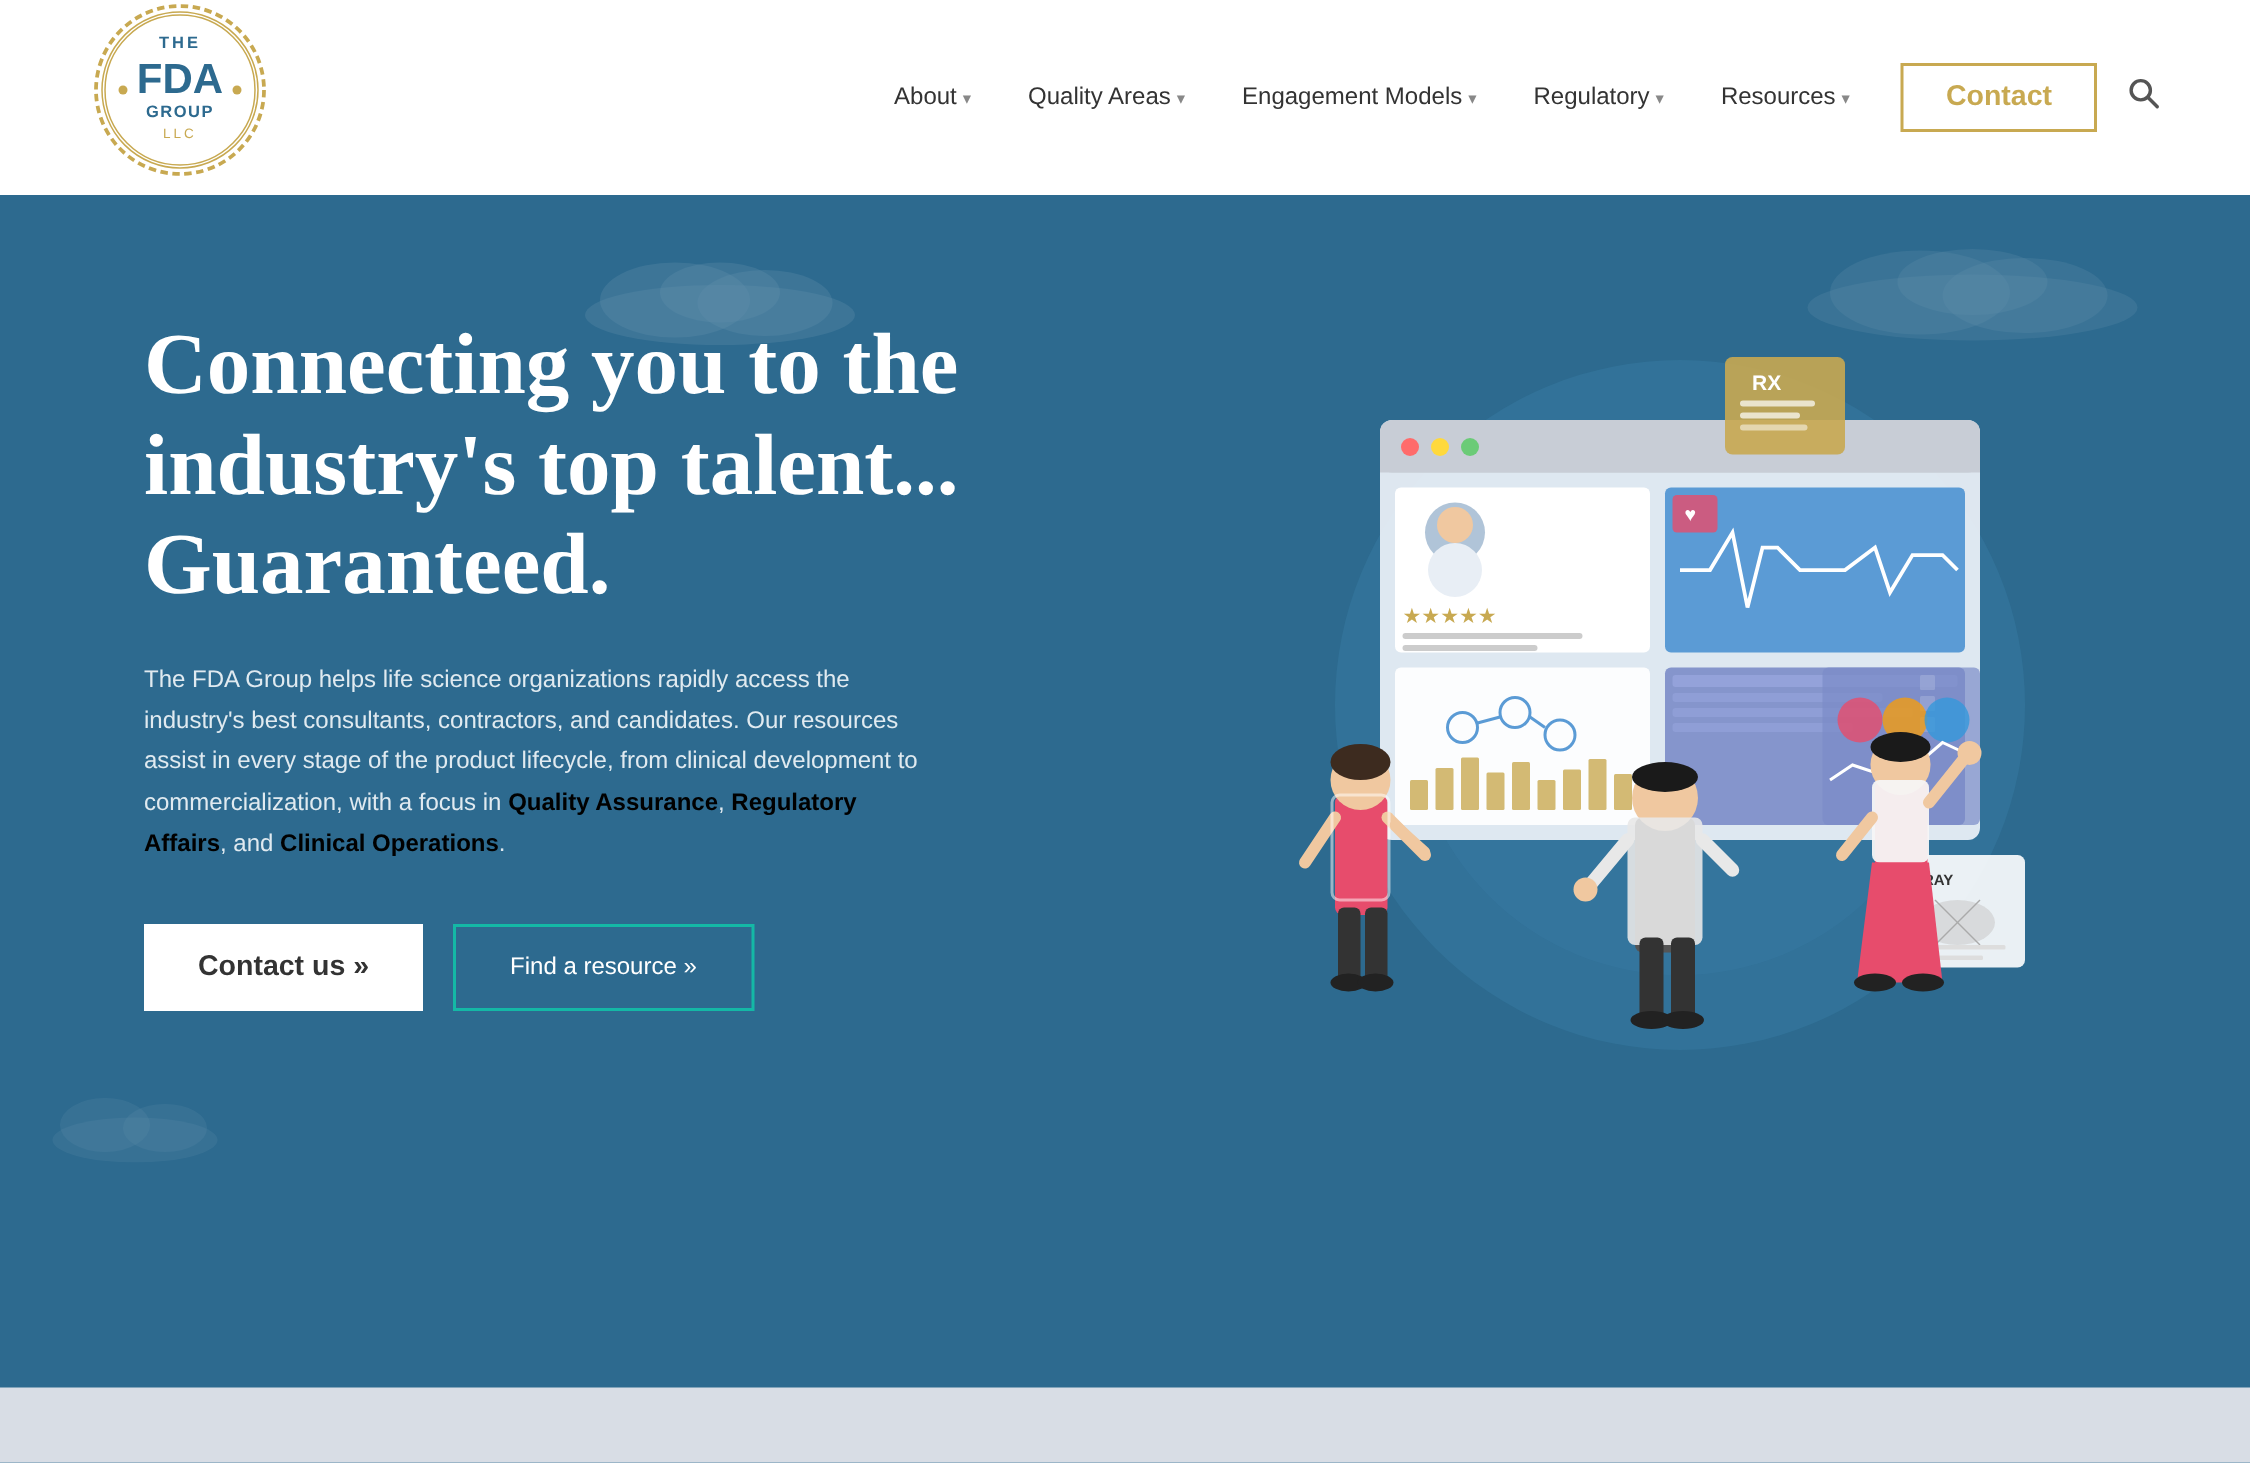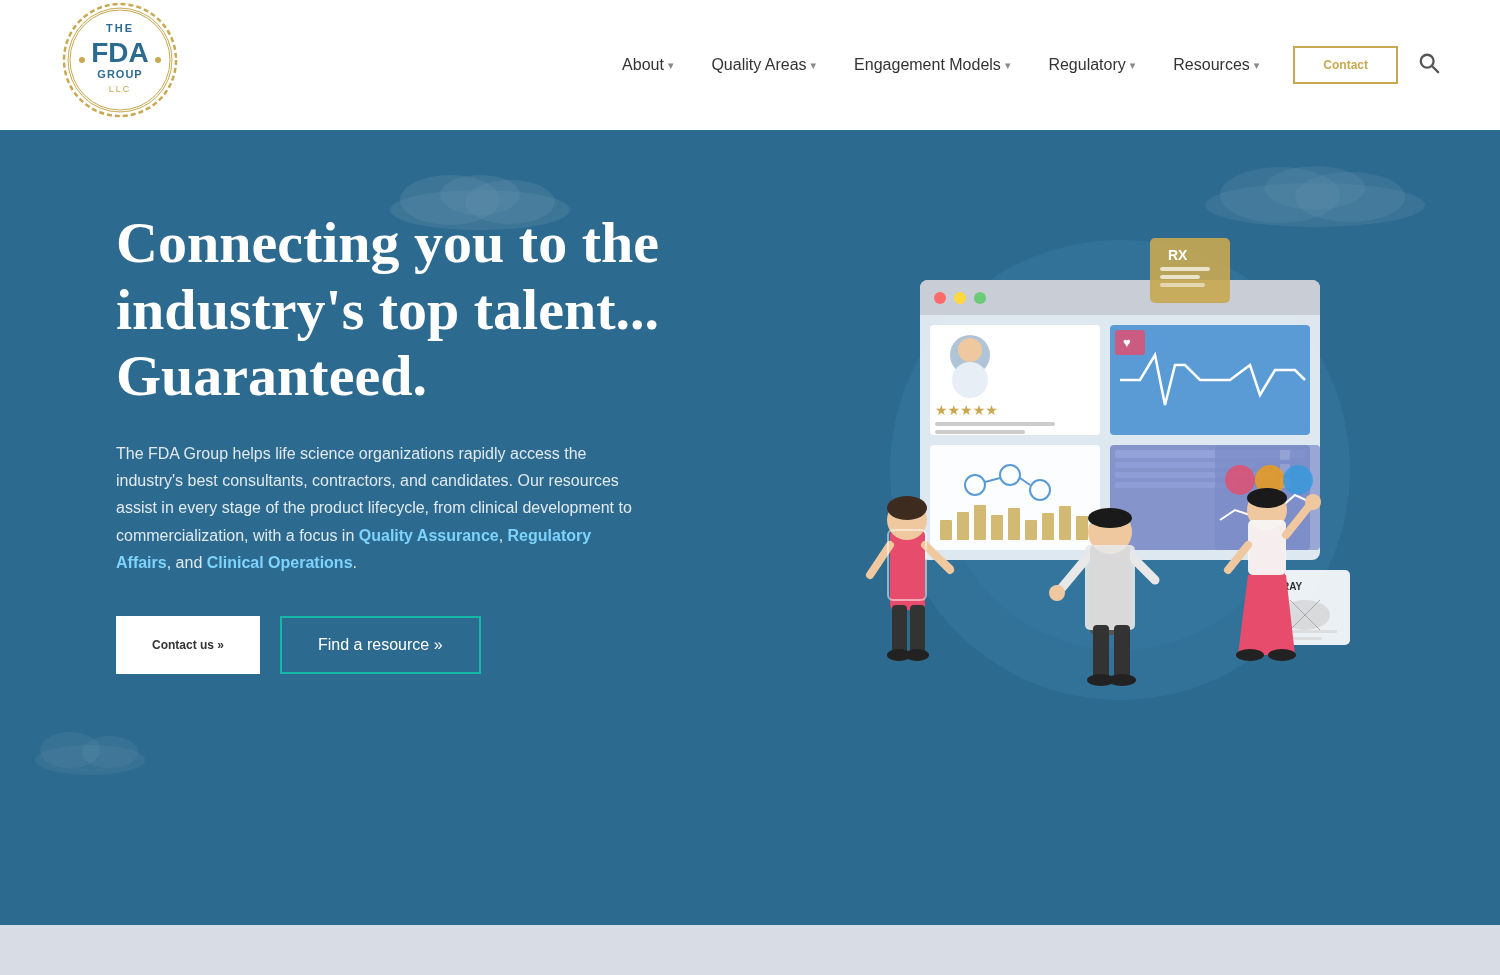--- a/index.html
+++ b/index.html
@@ -37,21 +37,21 @@
       cursor: pointer;
       font-family: Liberation Sans, sans-serif;
       font-weight: 500;
     }
     .nav-chevron { font-size: 11px; color: #888; }
     .contact-btn {
       border: 2px solid #c8a951;
       color: #c8a951;
       background: transparent;
       padding: 10px 28px;
-      font-size: 12px;
+      font-size: 19px;
       font-family: 'Arial', sans-serif;
       font-weight: 600;
       cursor: pointer;
       margin-left: 10px;
     }
     .search-icon-btn {
       background: none;
       border: none;
       cursor: pointer;
       margin-left: 10px;
@@ -73,50 +73,50 @@
       position: absolute;
       opacity: 0.25;
     }
     .cloud-1 { top: 40px; left: 380px; }
     .cloud-2 { top: 30px; right: 60px; }
     .cloud-3 { bottom: 200px; left: 30px; }
 
     .hero-content {
       position: absolute;
       top: 80px;
-      left: 116px;
+      left: 96px;
       width: 600px;
     }
     .hero-title {
       font-size: 58px;
       font-weight: 700;
       color: #fff;
       line-height: 1.15;
       font-family: 'Georgia', serif;
       margin-bottom: 30px;
     }
     .hero-body {
       font-size: 16px;
       color: #e0eaf0;
       line-height: 1.7;
       font-family: 'Arial', sans-serif;
       margin-bottom: 40px;
       max-width: 520px;
     }
-    .hero-body strong { color: #7dd3fc; font-weight: 700; }
+    .hero-body strong { color: #000000; font-weight: 700; }
     .hero-buttons {
       display: flex;
       gap: 20px;
     }
     .btn-primary {
       background: #fff;
       color: #333;
       border: none;
       padding: 18px 36px;
-      font-size: 12px;
+      font-size: 19px;
       font-family: 'Arial', sans-serif;
       font-weight: 600;
       cursor: pointer;
     }
     .btn-secondary {
       background: transparent;
       color: #fff;
       border: 2px solid #14b8a6;
       padding: 18px 36px;
       font-size: 16px;

